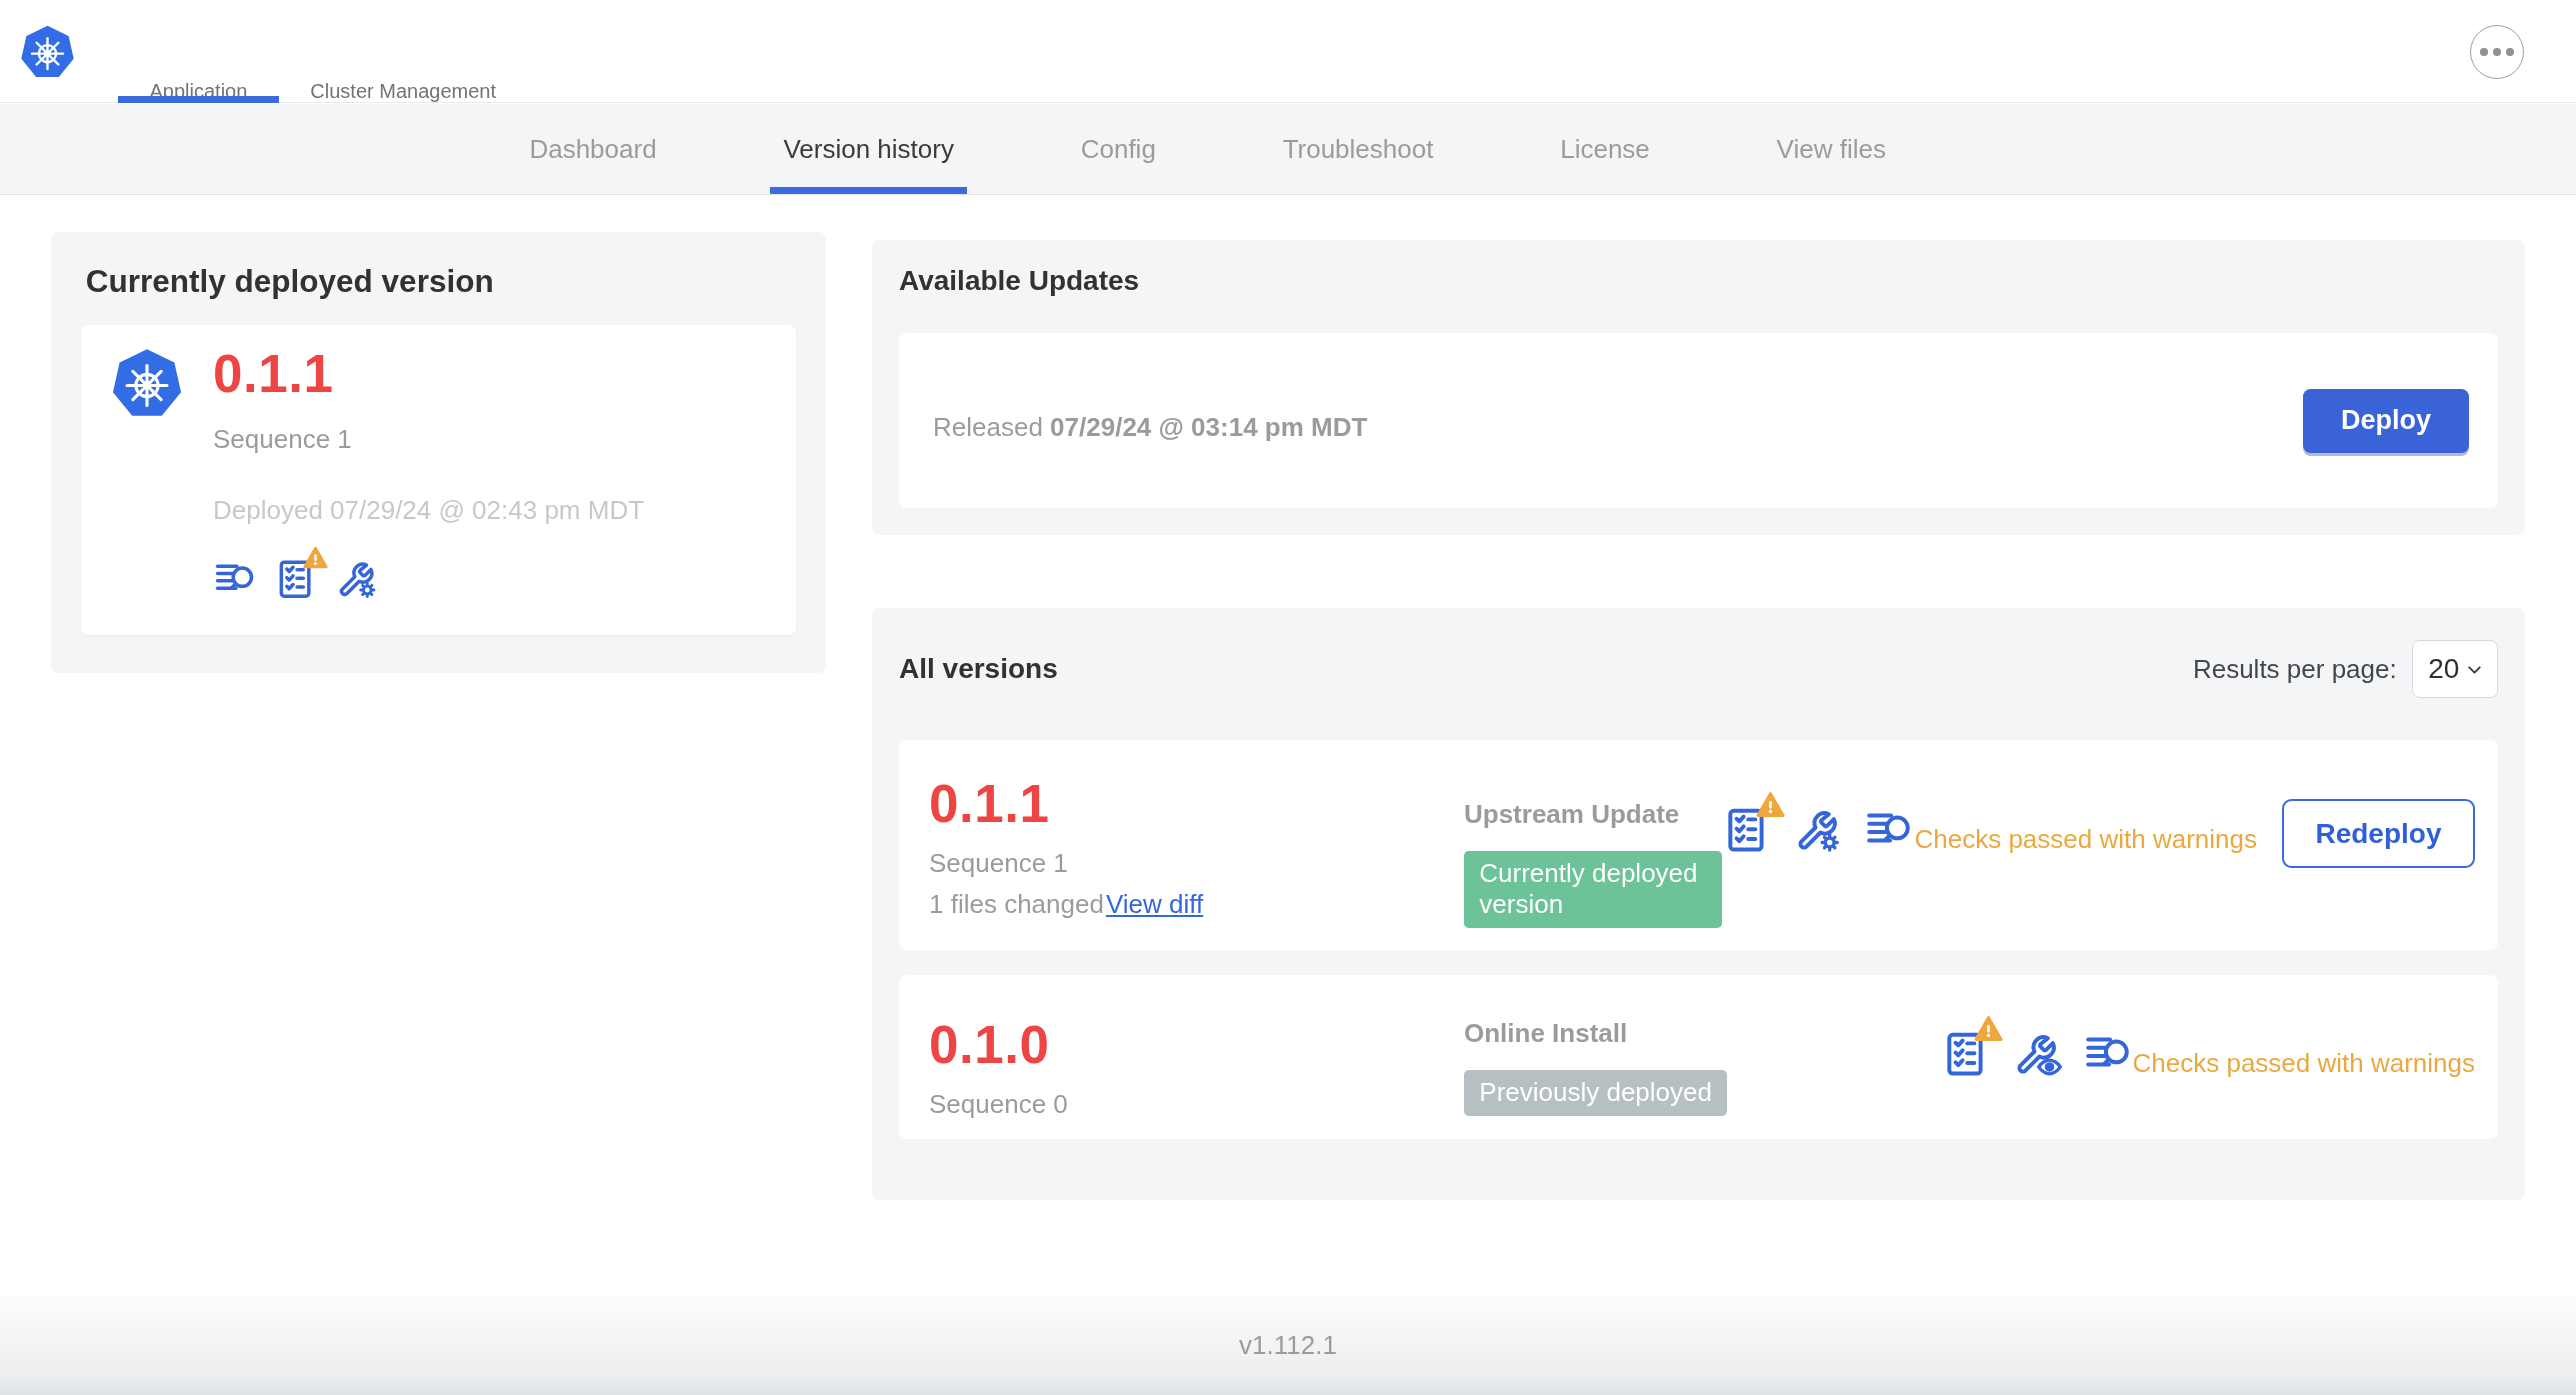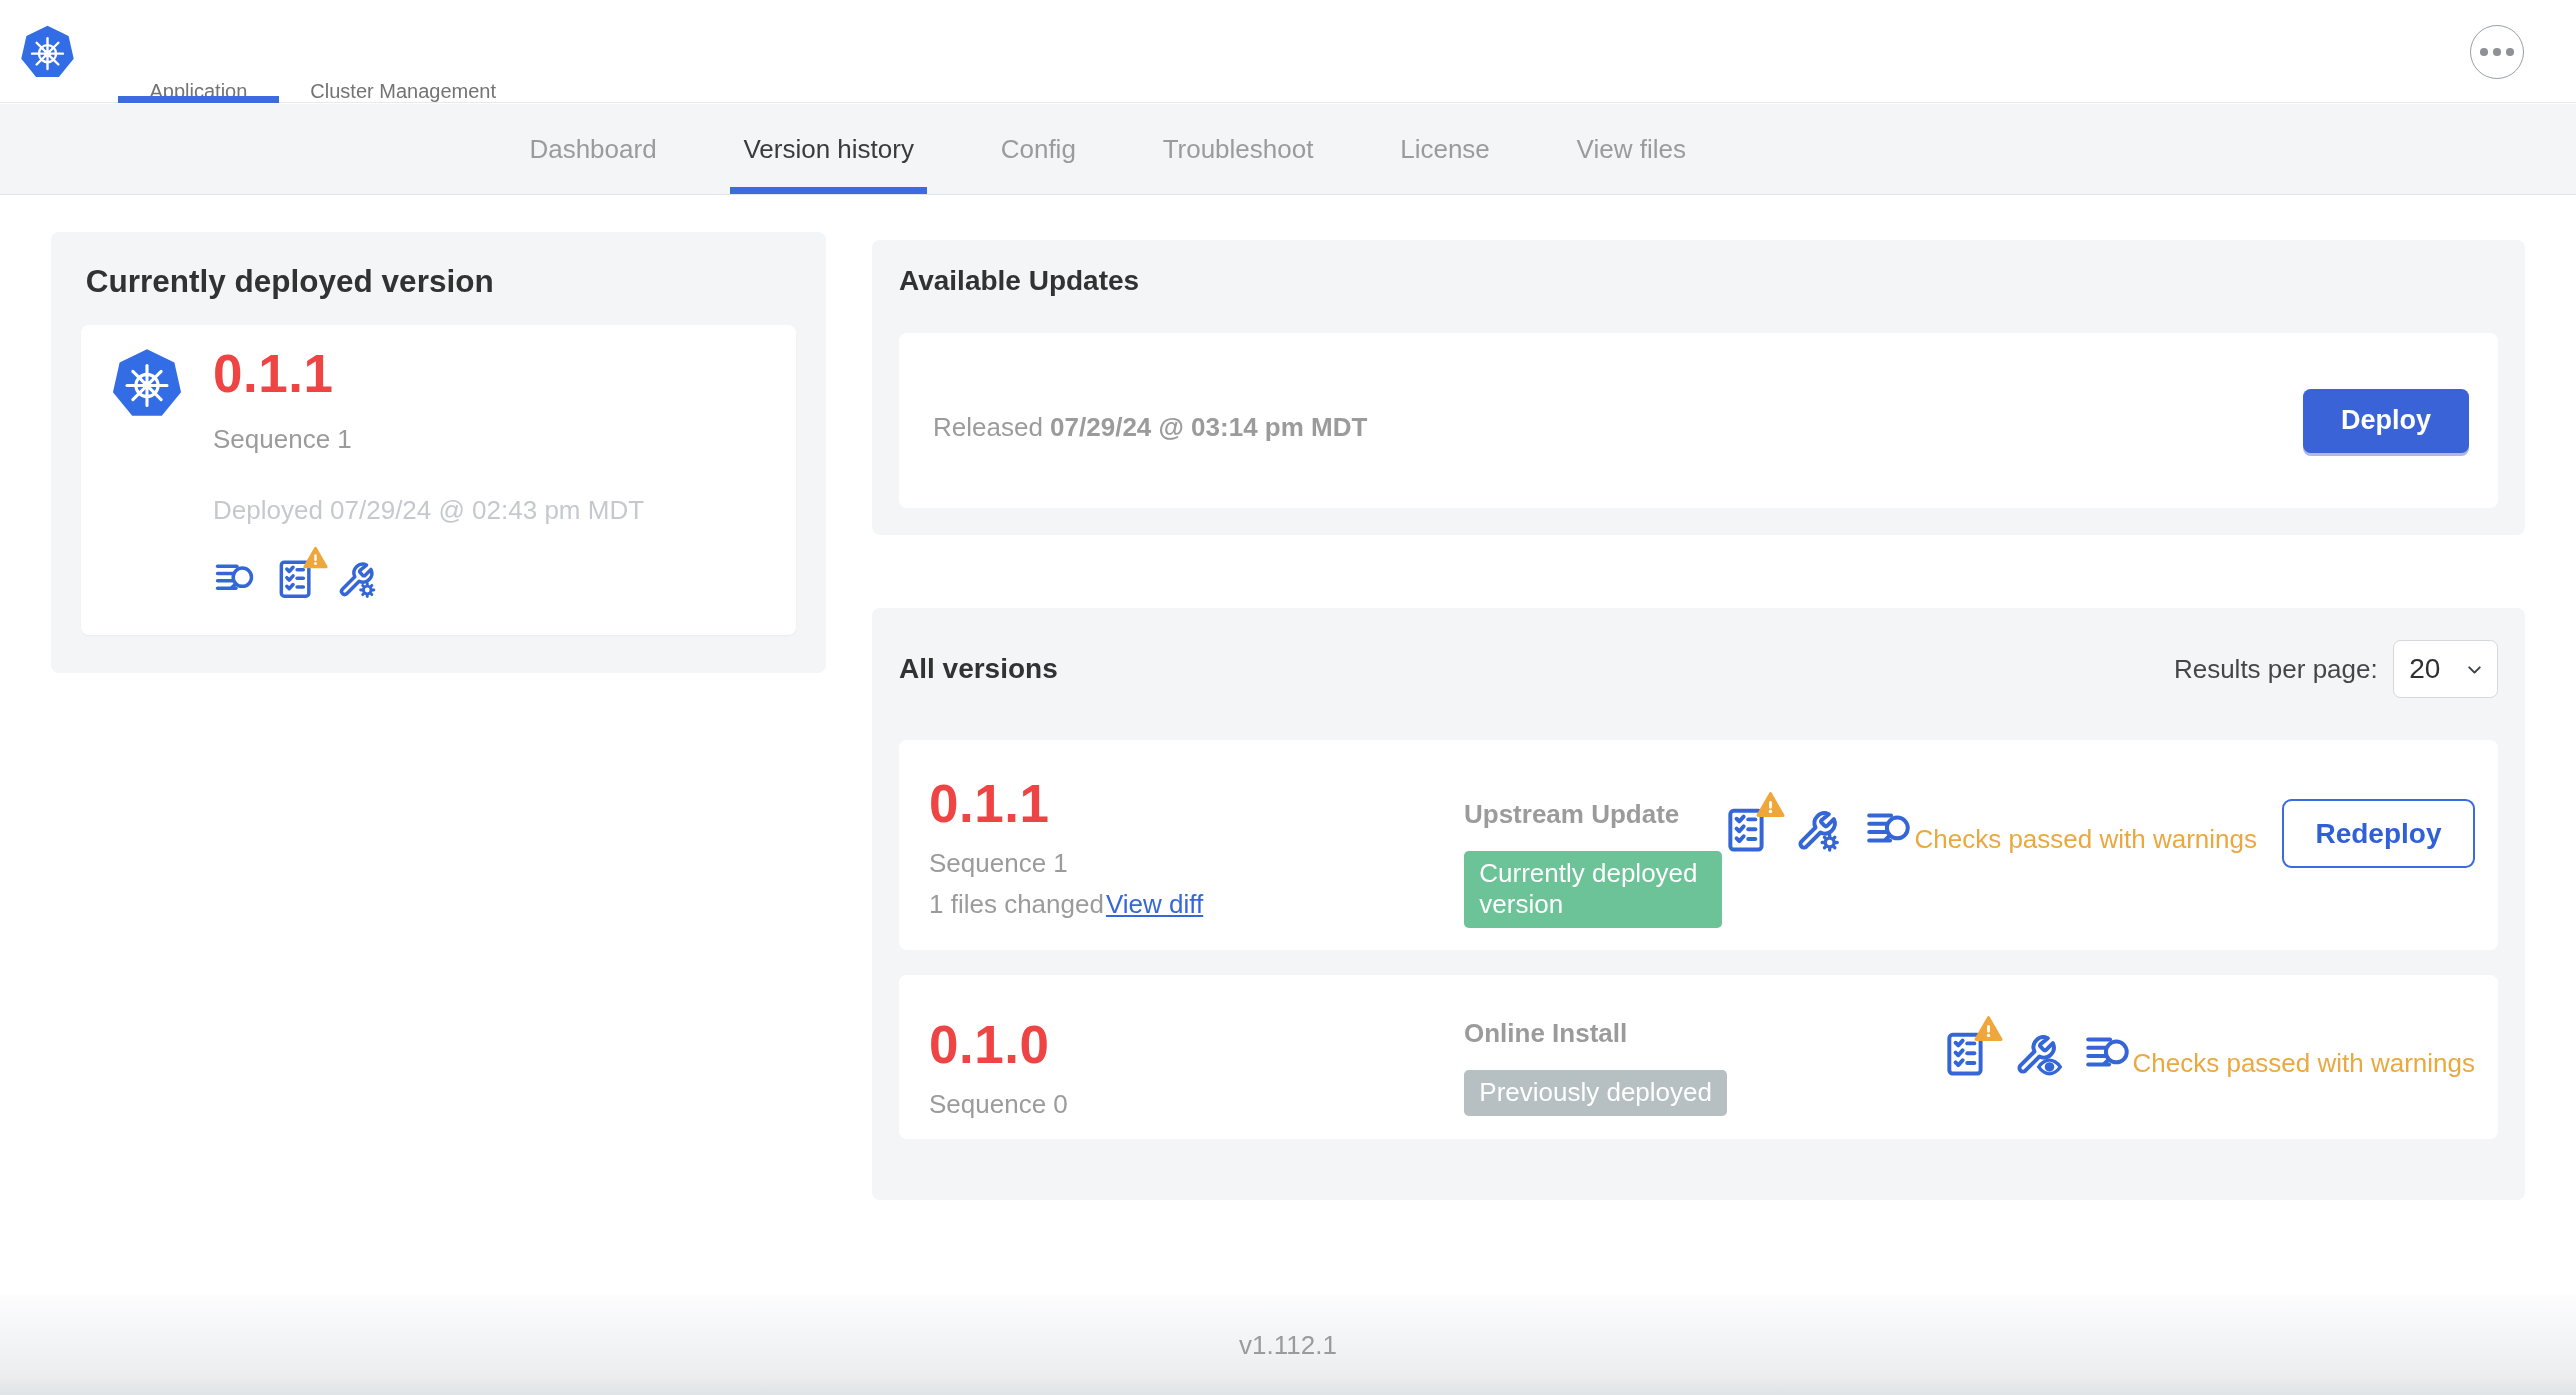--- a/index.html
+++ b/index.html
@@ -13,21 +13,21 @@
   
   .top-header { position:absolute; top:0; left:0; right:0; height:103px; background:#fff; border-bottom:1px solid #e9e9e9; z-index:5; }
   .brand-logo { position:absolute; left:19px; top:23px; width:57px; height:59px; }
   .top-tabs { position:absolute; left:118px; top:0; height:103px; display:flex; }
   .top-tab { position:relative; display:flex; align-items:flex-end; padding:0 31.5px; font-size:20px; color:#737373; cursor:pointer; }
   .top-tab.active::after { content:""; position:absolute; left:0; right:0; bottom:0; height:6.7px; background:#3b6bde; }
   .more-btn { position:absolute; right:52px; top:25px; width:54px; height:54px; border-radius:50%; border:1.9px solid #9a9fa3; background:#fff; display:flex; align-items:center; justify-content:center; gap:5.7px; cursor:pointer; padding:0; }
   .more-btn .dot { width:7.6px; height:7.6px; border-radius:50%; background:#8d9296; }
 
   
-  .subnav { position:absolute; top:104px; left:0; right:0; height:91px; background:#f4f5f7; border-bottom:1px solid #e2e3e5; display:flex; align-items:stretch; padding-left:516px; gap:60px; z-index:4; }
+  .subnav { position:absolute; top:104px; left:0; right:0; height:91px; background:#f4f5f7; border-bottom:1px solid #e2e3e5; display:flex; align-items:stretch; padding-left:516px; gap:100px; z-index:4; }
   .subnav-item { position:relative; display:flex; align-items:center; padding:0 13.4px; font-size:26px; color:#9b9b9b; cursor:pointer; white-space:nowrap; }
   .subnav-item.active { color:#3b3b3b; }
   .subnav-item.active::after { content:""; position:absolute; left:0; right:0; bottom:0; height:6.7px; background:#3b6bde; }
 
   
   .main { position:absolute; top:195px; left:0; right:0; bottom:0; }
   .gray-card { background:#f4f5f7; border-radius:7.6px; }
 
   
   .deployed-card { position:absolute; left:51px; top:37px; width:775px; padding:31px 30px 38px; }
@@ -53,21 +53,21 @@
   .updates-card { padding:25px 27px 27px; }
   .updates-card .section-title { margin-bottom:36px; }
   .update-row { background:#fff; border-radius:7.6px; height:175px; display:flex; align-items:center; justify-content:space-between; padding:0 29px 0 34px; }
   .released-line { font-size:26px; color:#9b9b9b; margin-top:13.4px; }
   .released-line b { font-weight:bold; }
   .deploy-btn { background:#3a63d8; border:none; border-radius:7.6px; height:64px; padding:0 38px; color:#fff; font-size:27px; font-weight:bold; font-family:inherit; cursor:pointer; box-shadow:0 2.9px 0 rgba(31,58,147,.35); }
 
   .allversions-card { margin-top:73px; padding:32px 27px 61px; }
   .av-head { display:flex; justify-content:space-between; align-items:center; margin-bottom:42px;gap:32px; }
   .rpp { display:flex; align-items:center; gap:15.3px; font-size:26px; color:#44474a; }
-  .fake-select { width:105px; height:58px; background:#fff; border:1px solid #d4d8dc; border-radius:7.6px; display:flex; align-items:center; justify-content:space-between; padding:0 12.4px 0 15.3px; font-size:28px; color:#2f2f2f; cursor:pointer; }
+  .fake-select { width:86px; height:58px; background:#fff; border:1px solid #d4d8dc; border-radius:7.6px; display:flex; align-items:center; justify-content:space-between; padding:0 12.4px 0 15.3px; font-size:28px; color:#2f2f2f; cursor:pointer; }
   .chev { width:21px; height:21px; }
 
   .version-row { background:#fff; border-radius:7.6px; display:flex; padding:0 23px 0 30px; }
   .version-row.first { height:210px; margin-bottom:25px; }
   .version-row.second { height:164px; }
   .vcol { width:535px; padding-top:34px; }
   .second .vcol { padding-top:40px; }
   .files-line { display:flex; align-items:baseline; gap:2px; font-size:26px; color:#9b9b9b; margin-top:9.5px; }
   .view-diff { color:#3566db; text-decoration:underline; cursor:pointer; }
   .vcol .seq-text { margin-top:15.3px; }

